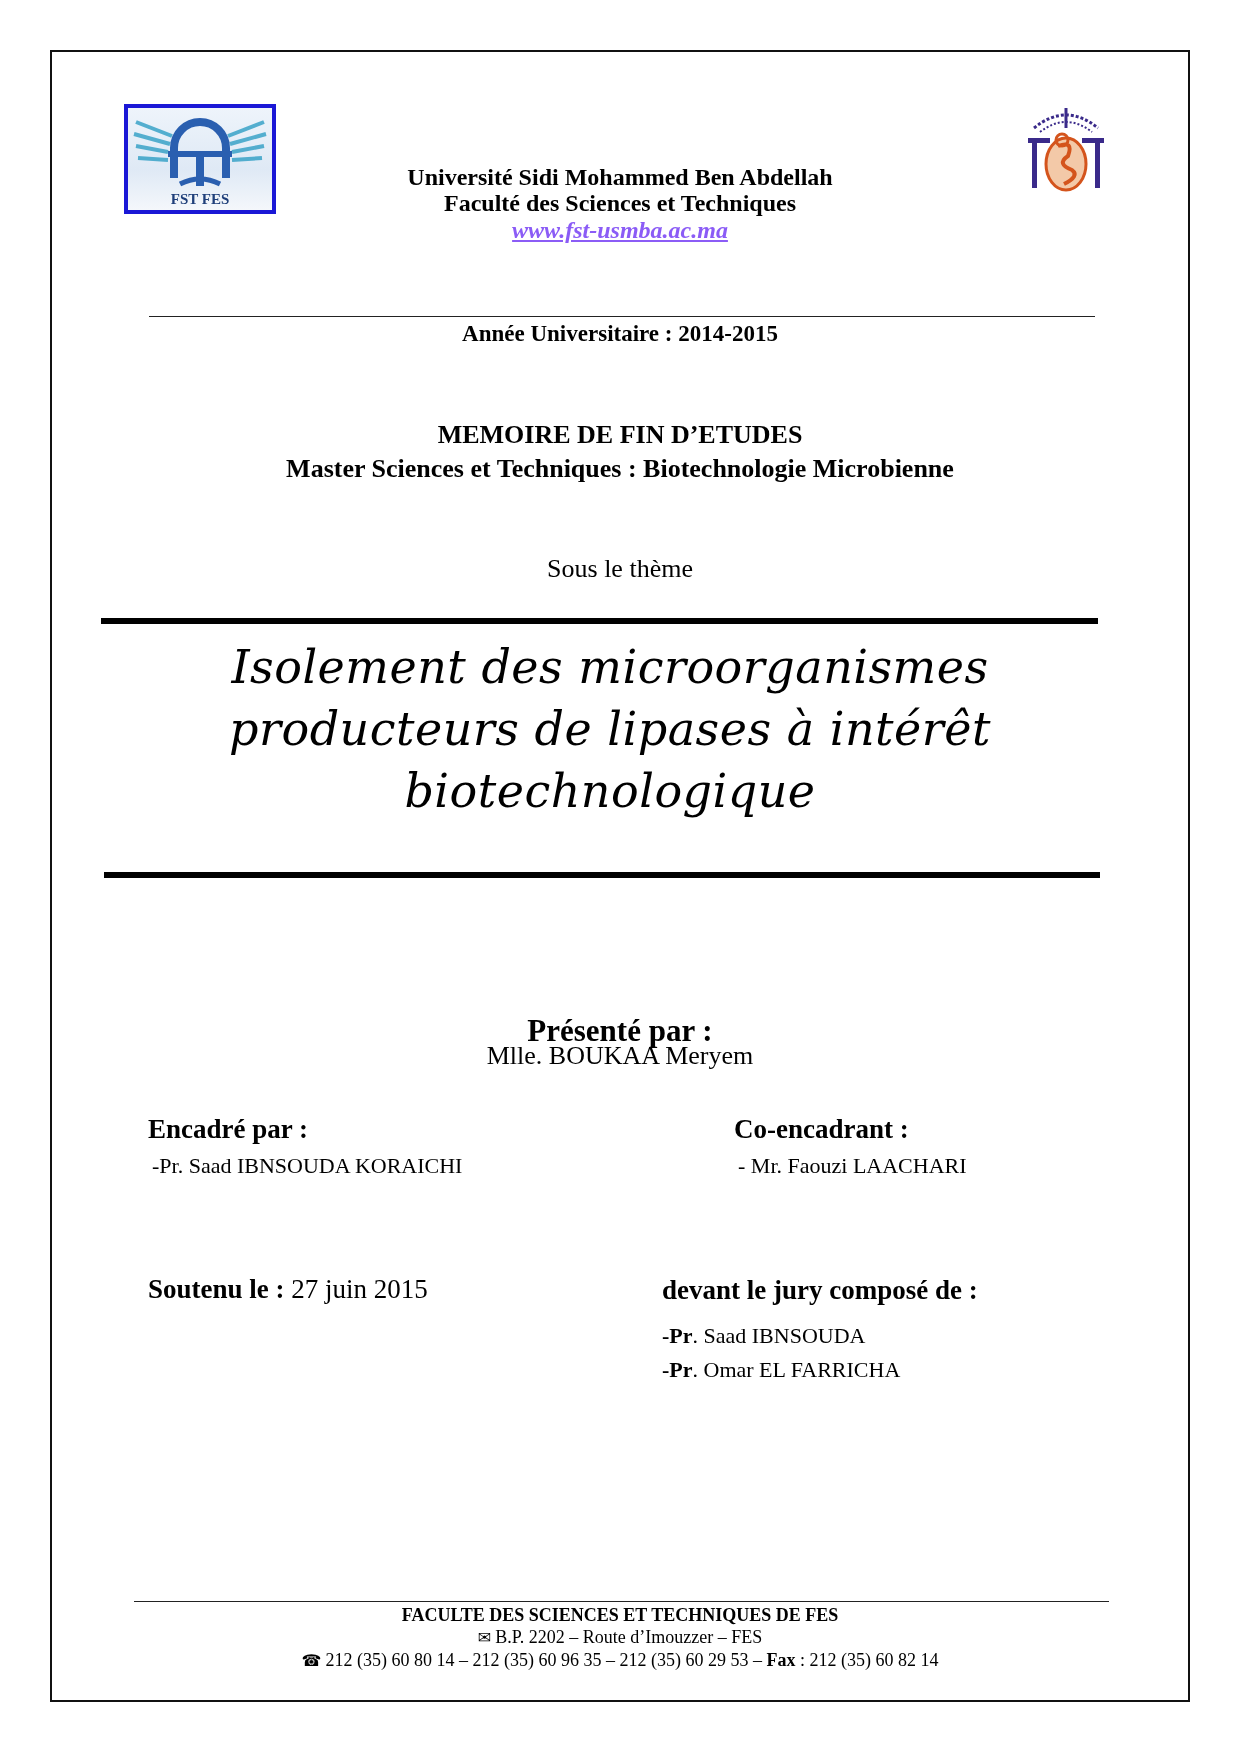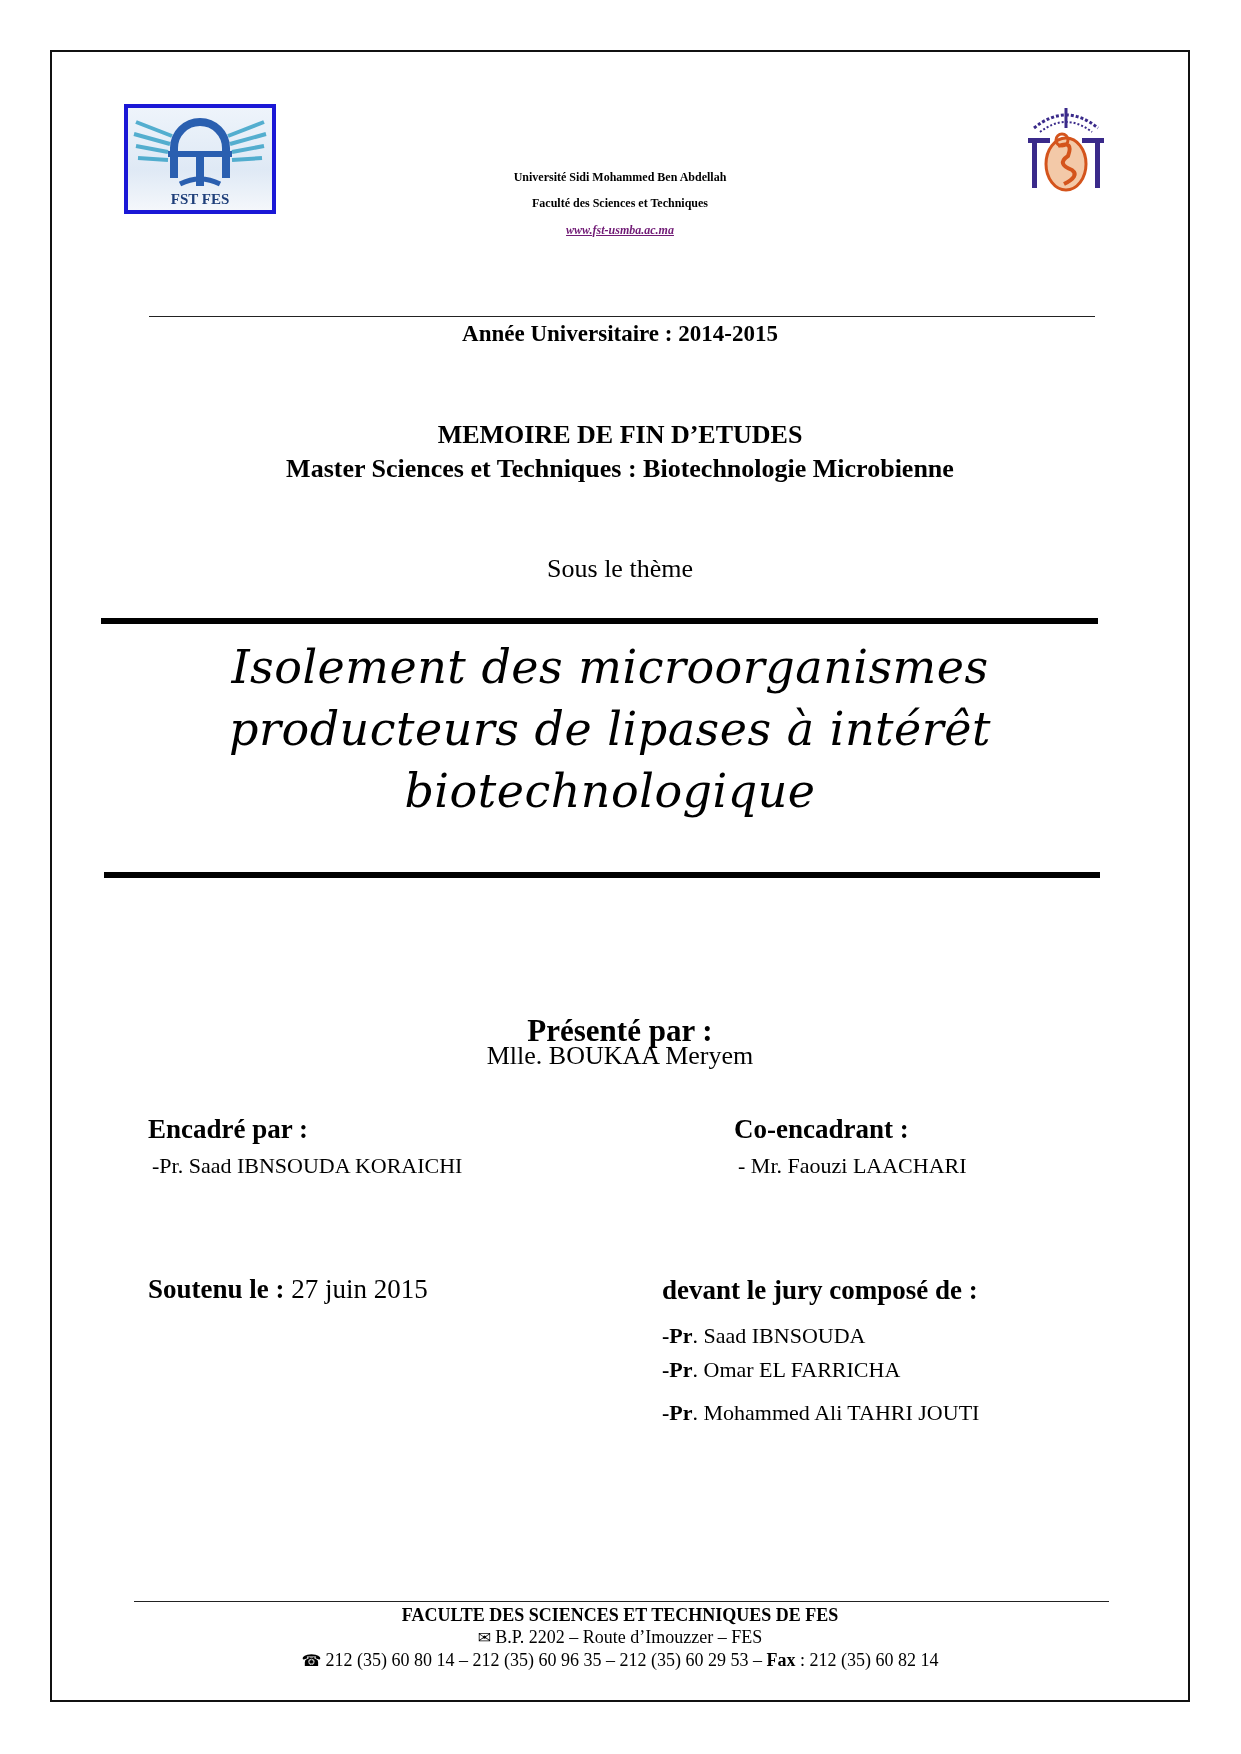--- a/index.html
+++ b/index.html
@@ -43,25 +43,25 @@
       top: 104px;
       width: 96px;
       height: 96px;
     }
 
     
     .hdr {
       left: 320px;
       width: 600px;
       font-weight: bold;
-      font-size: 12px;
+      font-size: 24px;
       line-height: 26px;
     }
     .hdr-link {
-      color: #701a75;
+      color: #8b5cf6;
       font-style: italic;
       text-decoration: underline;
       font-weight: bold;
     }
 
     .thin-rule {
       left: 149px;
       top: 316px;
       width: 946px;
       height: 1px;
@@ -206,21 +206,20 @@
 
 <div class="abs" style="left:148px; top:1274px; font-size:27px;">
   <span style="font-weight:bold;">Soutenu le :</span><span> 27 juin 2015</span>
 </div>
 
 <div class="abs label-bold" style="left:662px; top:1275px;">devant le jury composé de :</div>
 
 <div class="abs" style="left:662px; top:1322px;">
   <div class="jury-item" style="margin-bottom:6px;"><b>-Pr</b><span>. Saad IBNSOUDA</span></div>
   <div class="jury-item" style="margin-bottom:15px;"><b>-Pr</b><span>. Omar EL FARRICHA</span></div>
-  <div class="jury-item"><b>-Pr</b><span>. Mohammed Ali TAHRI JOUTI</span></div>
 </div>
 
 <div class="abs footer-rule"></div>
 <div class="abs footer center" style="top:1604px;">
   <div class="title-line">FACULTE DES SCIENCES ET TECHNIQUES DE FES</div>
   <div>
     <span class="icon-inline">✉</span><span>B.P. 2202 – Route d’Imouzzer – FES</span>
   </div>
   <div>
     <span class="icon-inline">☎</span><span>212 (35) 60 80 14 – 212 (35) 60 96 35 – 212 (35) 60 29 53 – </span><b>Fax</b><span> : 212 (35) 60 82 14</span>

